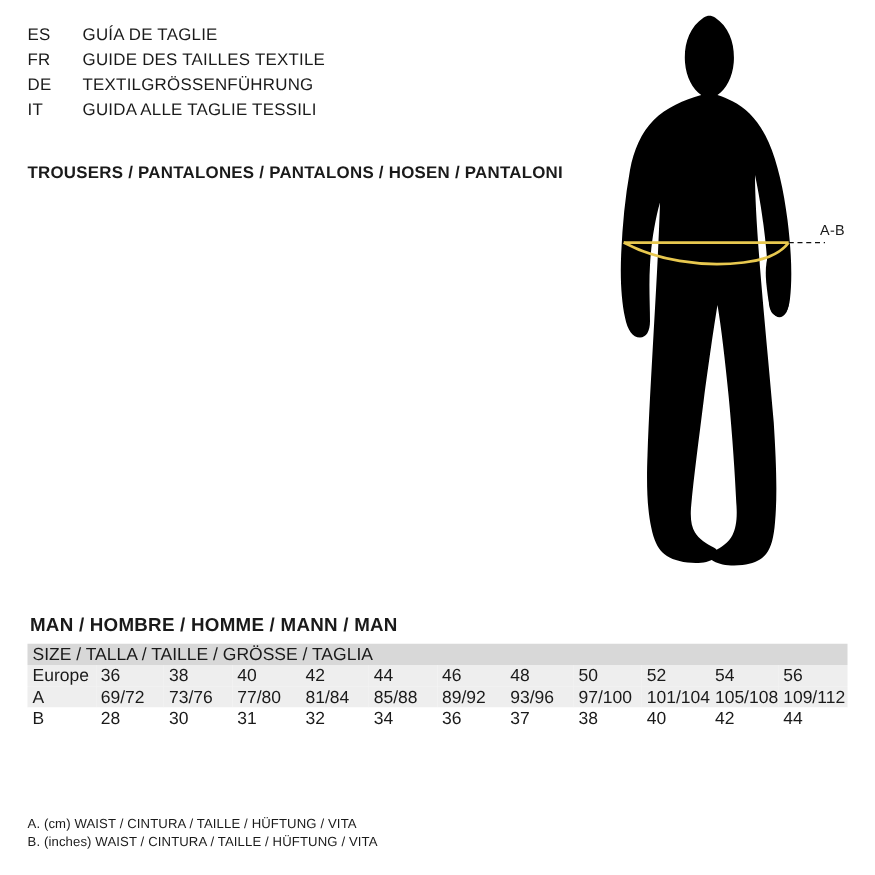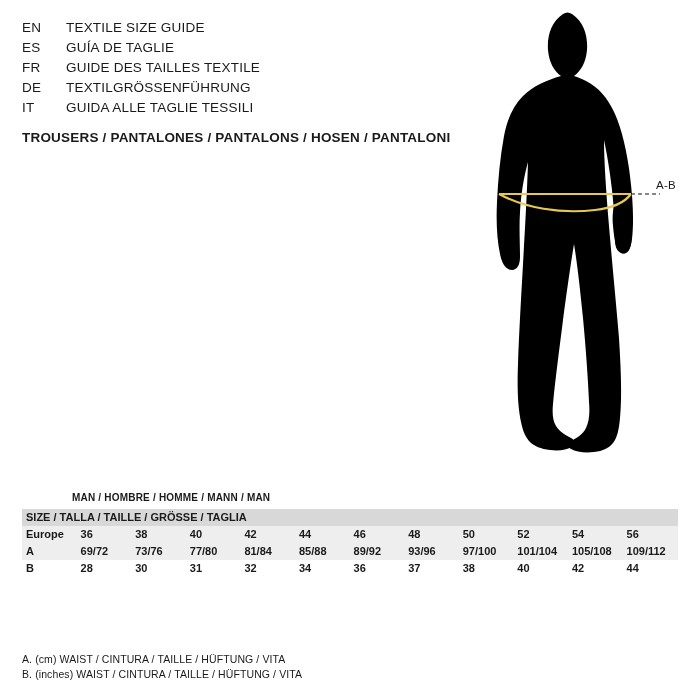--- a/index.html
+++ b/index.html
@@ -72,40 +72,38 @@
   }
 
   
   .table-area {
     position: absolute;
     left: 22px;
     top: 492px;
     width: 656px;
   }
   .man-label {
-    font-size: 10px;
+    font-size: 15px;
     font-weight: bold;
     letter-spacing: 0.2px;
     padding: 0 0 6px 2px;
     color: #1a1a1a;
-    margin-left: 48px;
   }
   table.size-table {
     border-collapse: collapse;
     width: 656px;
     table-layout: fixed;
   }
   table.size-table td {
-    font-size: 11px;
+    font-size: 14px;
     color: #1a1a1a;
     padding: 2px 0 2px 4px;
     height: 16px;
     line-height: 13px;
     white-space: nowrap;
-    font-weight: bold;
   }
   .row-header td {
     background: #d8d8d8;
     font-size: 11px;
     font-weight: normal;
   }
   .row-shade td { background: #eeeeee; margin-left: 20px; }
   .row-plain td { background: #ffffff; }
   .col-label { width: 110px; }
   .cell { width: 54.5px; }
@@ -122,24 +120,20 @@
     color: #1a1a1a;
     letter-spacing: 0.1px;
   }
 </style>
 </head>
 <body>
 
 <div class="page">
 
   <div class="lang-block">
-    <div class="lang-row">
-      <span class="lang-code">EN</span>
-      <span class="lang-title">TEXTILE SIZE GUIDE</span>
-    </div>
     <div class="lang-row">
       <span class="lang-code">ES</span>
       <span class="lang-title">GUÍA DE TAGLIE</span>
     </div>
     <div class="lang-row">
       <span class="lang-code">FR</span>
       <span class="lang-title">GUIDE DES TAILLES TEXTILE</span>
     </div>
     <div class="lang-row">
       <span class="lang-code">DE</span>

